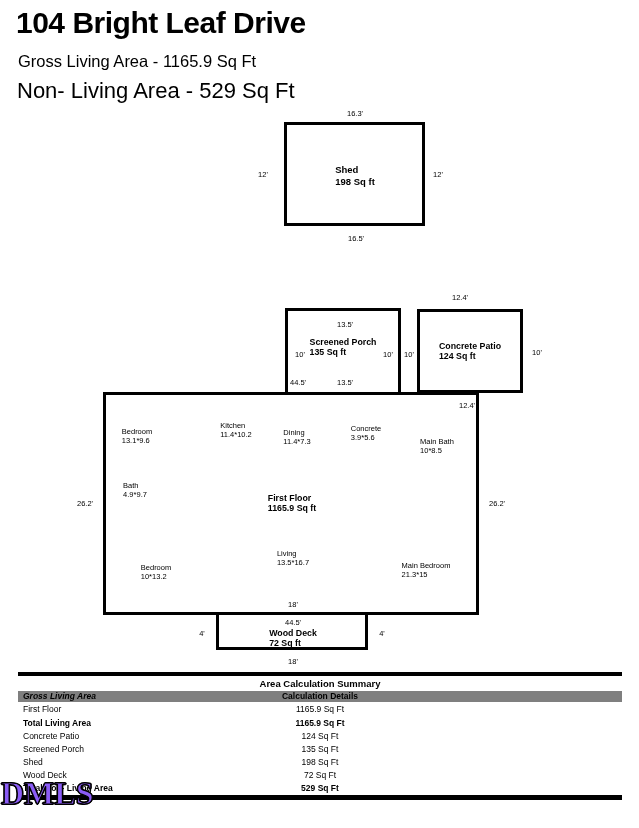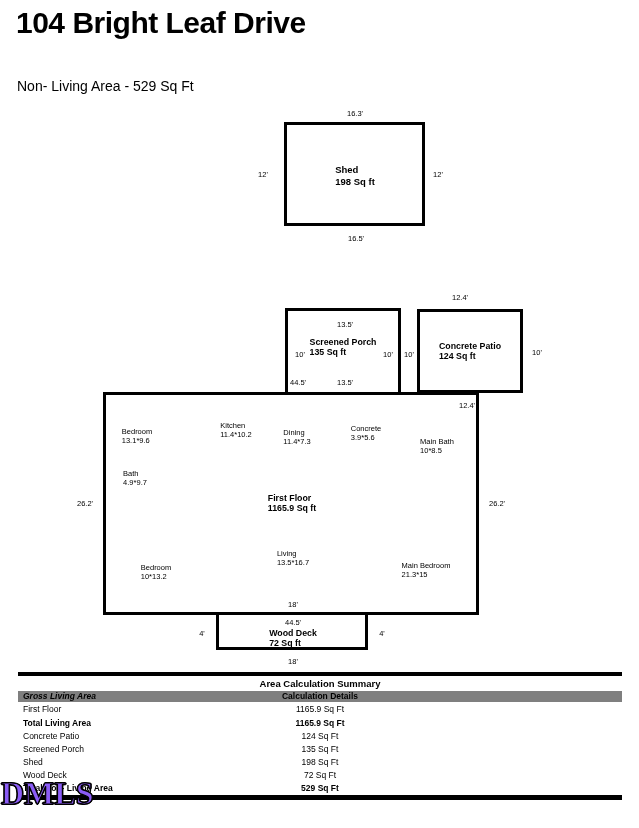--- a/index.html
+++ b/index.html
@@ -4,21 +4,21 @@
 <style>
   * { margin:0; padding:0; box-sizing:border-box; }
   html,body { background:#fff; }
   .page {
     position:relative; width:639px; height:825px; background:#fff;
     font-family:"Liberation Sans", sans-serif; color:#000; overflow:hidden;
   }
   
   .hdr-title { position:absolute; left:16px; top:6px; font-size:30px; font-weight:bold; letter-spacing:-0.5px; }
   .hdr-sub1 { position:absolute; left:18px; top:52px; font-size:16.5px; }
-  .hdr-sub2 { position:absolute; left:17px; top:78px; font-size:14px; }
+  .hdr-sub2 { position:absolute; left:17px; top:78px; font-size:22px; }
   
   .rect { position:absolute; border:3px solid #000; background:#fff; }
   .rect-shed  { left:284px; top:122px; width:141px; height:104px; }
   .rect-porch { left:285px; top:308px; width:116px; height:87px; }
   .rect-patio { left:417px; top:309px; width:106px; height:84px; }
   .rect-main  { left:103px; top:392px; width:376px; height:223px; }
   .rect-deck  { left:216px; top:612px; width:152px; height:38px; }
   
   .lbl { position:absolute; transform:translate(-50%,-50%); white-space:nowrap;
          font-size:7.5px; line-height:9px; }
@@ -42,20 +42,21 @@
     font-family:"Liberation Serif", serif; font-size:32px; font-weight:bold; color:#8b5cf6;
     -webkit-text-stroke:1.2px #000;
     text-shadow:1px 0 #000,-1px 0 #000,0 1px #000,0 -1px #000; }
 </style>
 </head>
 <body>
 
 <div class="page">
 
   <div class="hdr-title">104 Bright Leaf Drive</div>
+  <div class="hdr-sub1">Gross Living Area - 1165.9 Sq Ft</div>
   <div class="hdr-sub2">Non- Living Area - 529 Sq Ft</div>
 
   <div class="rect rect-shed"></div>
   <div class="lbl" style="left:355px; top:113px;">16.3'</div>
   <div class="lbl" style="left:263px; top:174px;">12'</div>
   <div class="lbl" style="left:438px; top:174px;">12'</div>
   <div class="lbl" style="left:356px; top:238px;">16.5'</div>
   <div class="lbl shed-lbl" style="left:355px; top:175px;">
     <span>Shed</span><br>
     <span>198 Sq ft</span>
@@ -104,21 +105,21 @@
     <span>11.4*7.3</span>
   </div>
   <div class="lbl" style="left:366px; top:433px;">
     <span>Concrete</span><br>
     <span>3.9*5.6</span>
   </div>
   <div class="lbl" style="left:437px; top:446px;">
     <span>Main Bath</span><br>
     <span>10*8.5</span>
   </div>
-  <div class="lbl" style="left:135px; top:478px;">
+  <div class="lbl" style="left:135px; top:490px;">
     <span>Bath</span><br>
     <span>4.9*9.7</span>
   </div>
   <div class="lbl" style="left:156px; top:572px;">
     <span>Bedroom</span><br>
     <span>10*13.2</span>
   </div>
   <div class="lbl" style="left:293px; top:558px;">
     <span>Living</span><br>
     <span>13.5*16.7</span>

